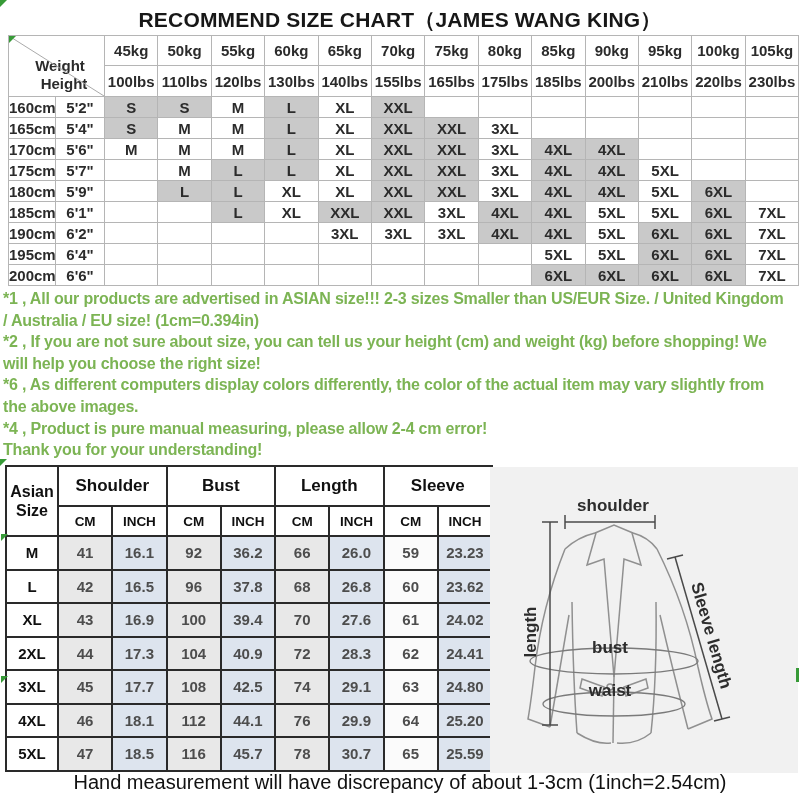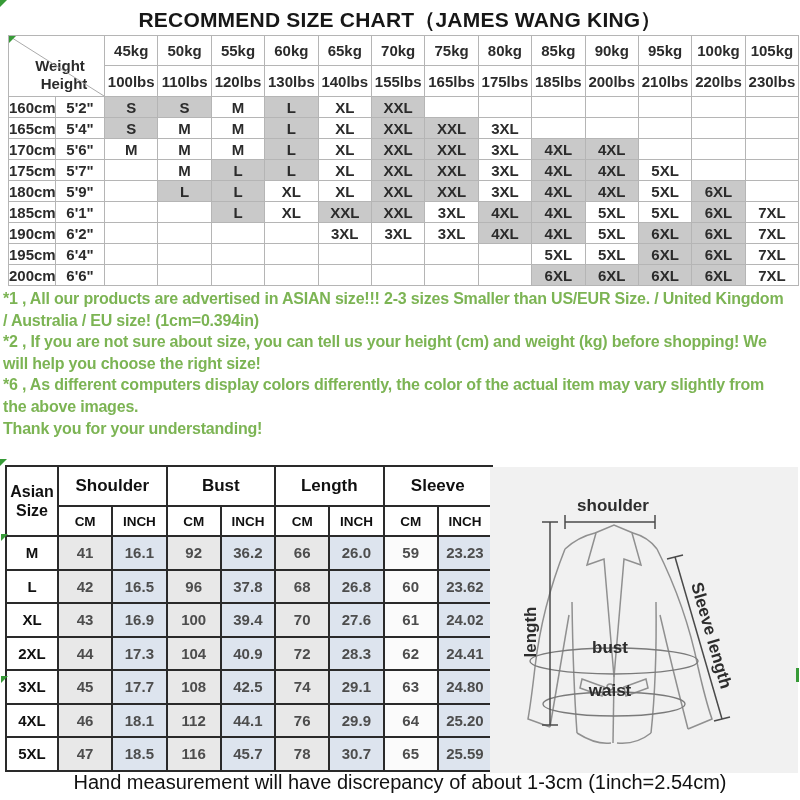--- a/index.html
+++ b/index.html
@@ -285,20 +285,21 @@
       </tbody>
   </table>
 
   <div class="notes">
     <div>*1 , All our products are advertised in ASIAN size!!! 2-3 sizes Smaller than US/EUR Size. / United Kingdom</div>
     <div>/ Australia / EU size! (1cm=0.394in)</div>
     <div>*2 , If you are not sure about size, you can tell us your height (cm) and weight (kg) before shopping! We</div>
     <div>will help you choose the right size!</div>
     <div>*6 , As different computers display colors differently, the color of the actual item may vary slightly from</div>
     <div>the above images.</div>
+    <div>*4 , Product is pure manual measuring, please allow 2-4 cm error!</div>
     <div>Thank you for your understanding!</div>
   </div>
 
   <table class="measure">
     <colgroup id="measure-cols">
         <col style="width: 52px;">
         <col style="width: 54.25px;">
         <col style="width: 54.25px;">
         <col style="width: 54.25px;">
         <col style="width: 54.25px;">

